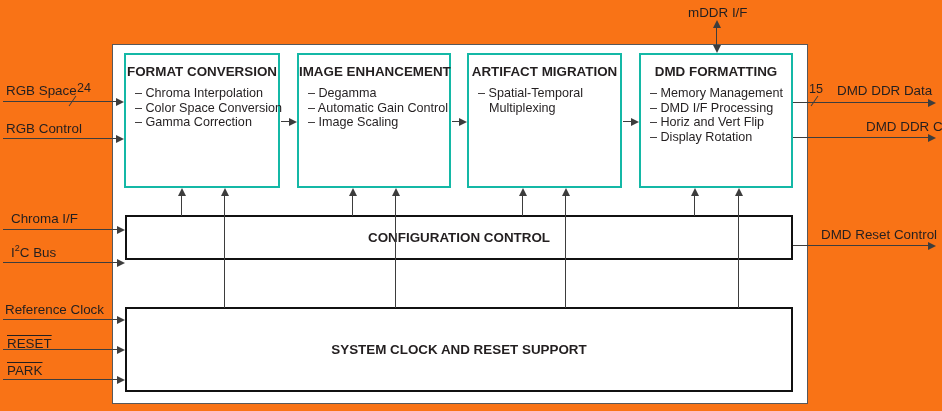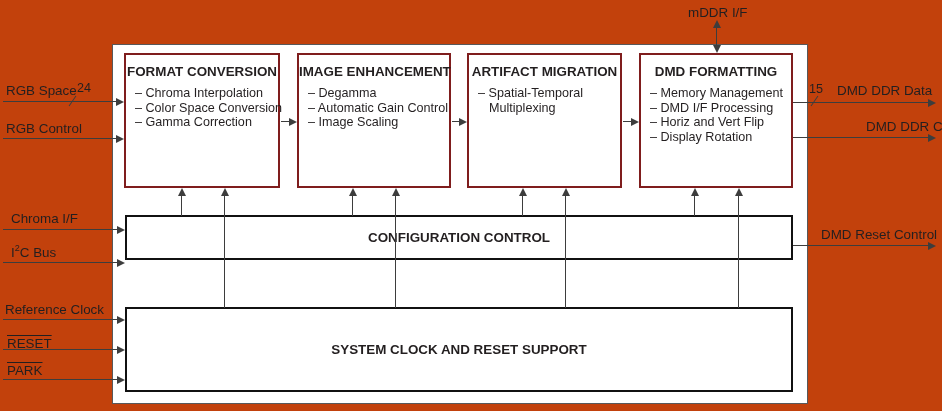--- a/index.html
+++ b/index.html
@@ -1,20 +1,20 @@
 <!DOCTYPE html>
 <html><head>
 <meta charset="utf-8">
 <style>
   html,body{margin:0;padding:0;background:#ffffff;}
-  .canvas{position:relative;width:942px;height:411px;background:#c2410c;
+  .canvas{position:relative;width:942px;height:411px;background:#f97316;
           font-family:"Liberation Sans",sans-serif;color:#231f20;overflow:hidden;}
   .outer{position:absolute;left:112px;top:44px;width:696px;height:360px;
          border:1.3px solid #58585a;box-sizing:border-box;background:#fff;z-index:0;}
-  .blk{position:absolute;top:53px;height:135px;border:2px solid #7f1d1d;background:#fff;
+  .blk{position:absolute;top:53px;height:135px;border:2px solid #14b8a6;background:#fff;
        box-sizing:border-box;z-index:2;}
   .blk-title{font-weight:bold;font-size:13.4px;text-align:center;padding-top:9px;white-space:nowrap;}
   .blk-items{padding:7px 2px 0 9px;font-size:12.6px;line-height:14.6px;}
   .it{white-space:nowrap;}
   .it.cont{padding-left:11px;}
   .bar{position:absolute;left:125px;width:668px;border:2px solid #111;background:#fff;
        box-sizing:border-box;z-index:1;display:flex;align-items:center;justify-content:center;}
   .bar-title{font-weight:bold;font-size:13.4px;white-space:nowrap;}
   .hline{position:absolute;height:0;border-top:1.4px solid #3d3d3d;z-index:3;}
   .vline{position:absolute;width:0;border-left:1.4px solid #3d3d3d;z-index:3;}

